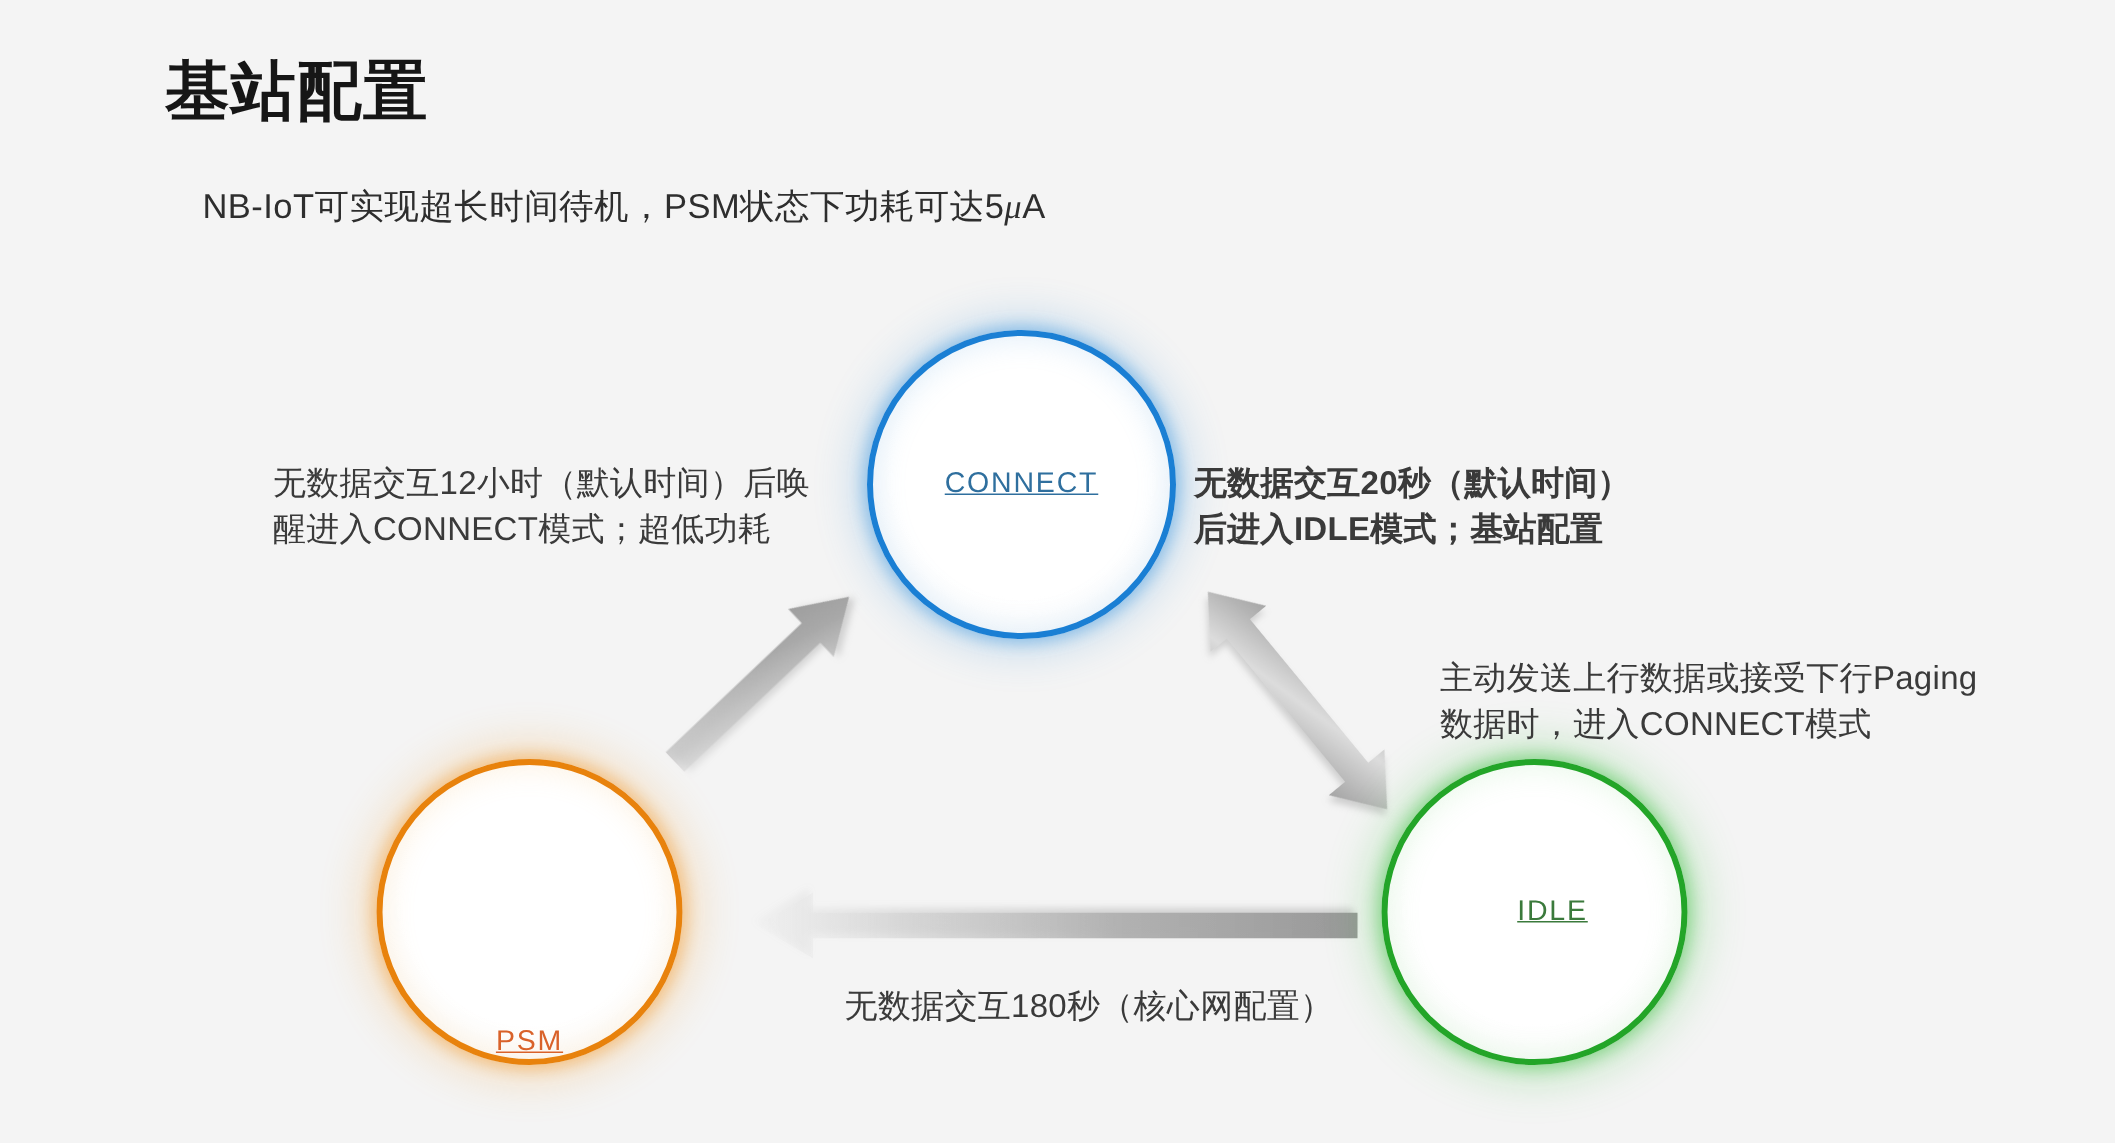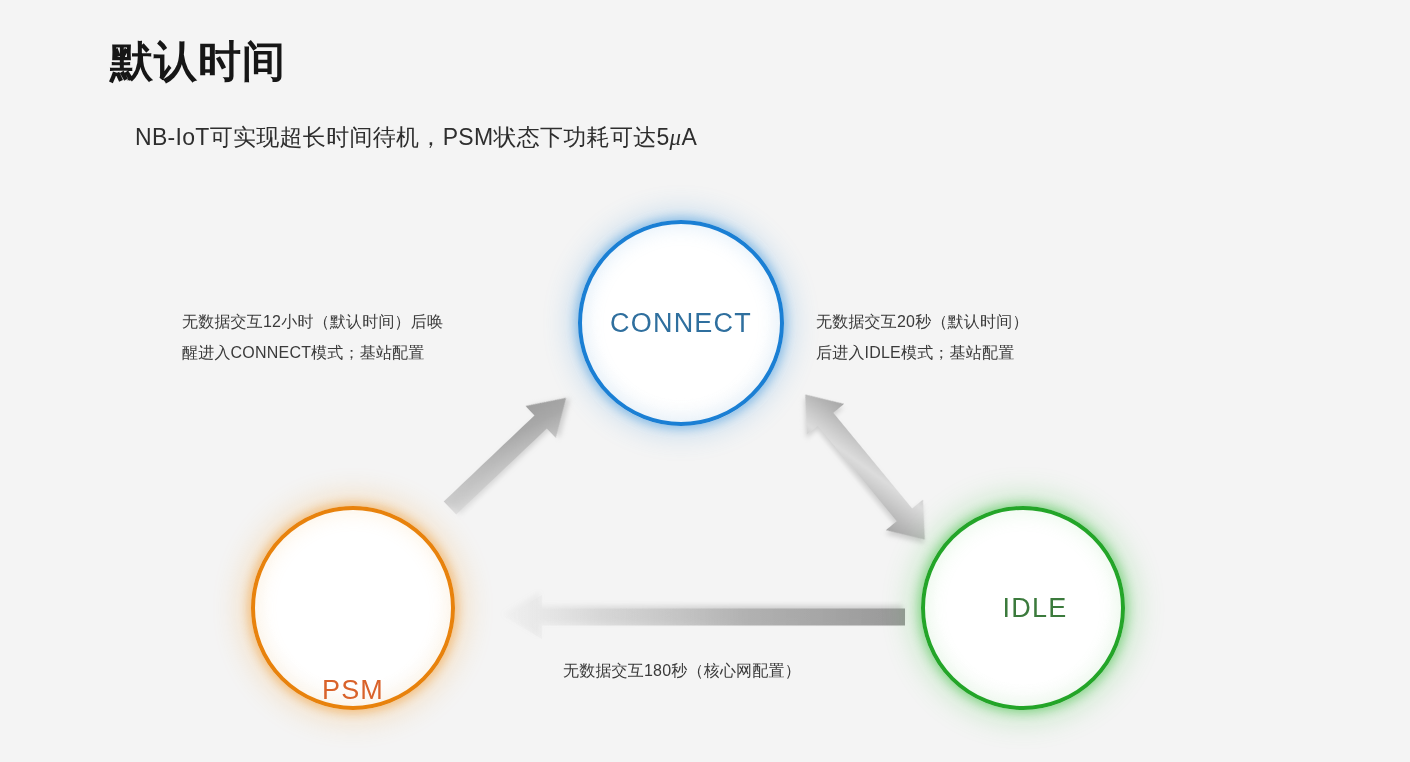--- a/index.html
+++ b/index.html
@@ -54,23 +54,24 @@
   .node {
     position: absolute;
     border-radius: 50%;
     box-sizing: border-box;
     display: flex;
     align-items: center;
     justify-content: center;
     background: radial-gradient(circle at 50% 45%, #ffffff 58%, rgba(255,255,255,0.35) 100%);
   }
   .node-label {
-    font-size: 27px;
+    font-size: 19px;
     letter-spacing: 1.2px;
     white-space: nowrap;
+    text-decoration: underline;
   }
 
   #node-connect {
     left: 578px;
     top: 220px;
     width: 206px;
     height: 206px;
     border: 4px solid #1a7fd4;
     box-shadow:
       0 0 10px 3px rgba(40,140,220,0.40),
@@ -111,38 +112,38 @@
     position: absolute;
     left: 0; top: 0;
     width: 1410px;
     height: 762px;
     pointer-events: none;
   }
 
   
   .note {
     position: absolute;
-    font-size: 16px;
+    font-size: 22px;
     line-height: 31px;
     color: #3a3a3a;
     letter-spacing: 0.2px;
     white-space: nowrap;
   }
   #note-psm-connect { left: 182px; top: 306px; }
-  #note-connect-idle { left: 816px; top: 306px; }
+  #note-connect-idle { left: 796px; top: 306px; font-weight: bold; }
   #note-idle-connect { left: 960px; top: 436px; }
   #note-idle-psm    { left: 563px; top: 655px; }
   .note-line { display: block; }
 </style>
 </head>
 <body>
 
 <div id="stage">
 
-  <div class="title">默认时间</div>
+  <div class="title">基站配置</div>
 
   <div class="subtitle"><span>NB-IoT可实现超长时间待机，PSM状态下功耗可达5</span><span class="mu">μ</span><span>A</span></div>
 
   <svg id="arrow-layer" width="1410" height="762" viewBox="0 0 1410 762">
     <defs>
       <linearGradient id="gradPsmConnect" x1="0" y1="1" x2="1" y2="0">
         <stop offset="0%" stop-color="#d8d8d8" stop-opacity="0.15"></stop>
         <stop offset="28%" stop-color="#c4c4c4" stop-opacity="0.70"></stop>
         <stop offset="65%" stop-color="#a8a8a8" stop-opacity="1"></stop>
         <stop offset="100%" stop-color="#9a9a9a" stop-opacity="1"></stop>
@@ -185,26 +186,30 @@
   <div class="node" id="node-psm">
     <span class="node-label">PSM</span>
   </div>
 
   <div class="node" id="node-idle">
     <span class="node-label">IDLE</span>
   </div>
 
   <div class="note" id="note-psm-connect">
     <span class="note-line">无数据交互12小时（默认时间）后唤</span>
-    <span class="note-line">醒进入CONNECT模式；基站配置</span>
+    <span class="note-line">醒进入CONNECT模式；超低功耗</span>
   </div>
 
   <div class="note" id="note-connect-idle">
     <span class="note-line">无数据交互20秒（默认时间）</span>
     <span class="note-line">后进入IDLE模式；基站配置</span>
   </div>
 
+  <div class="note" id="note-idle-connect">
+    <span class="note-line">主动发送上行数据或接受下行Paging</span>
+    <span class="note-line">数据时，进入CONNECT模式</span>
+  </div>
 
   <div class="note" id="note-idle-psm">
     <span class="note-line">无数据交互180秒（核心网配置）</span>
   </div>
 
 </div>
 
 </body></html>

